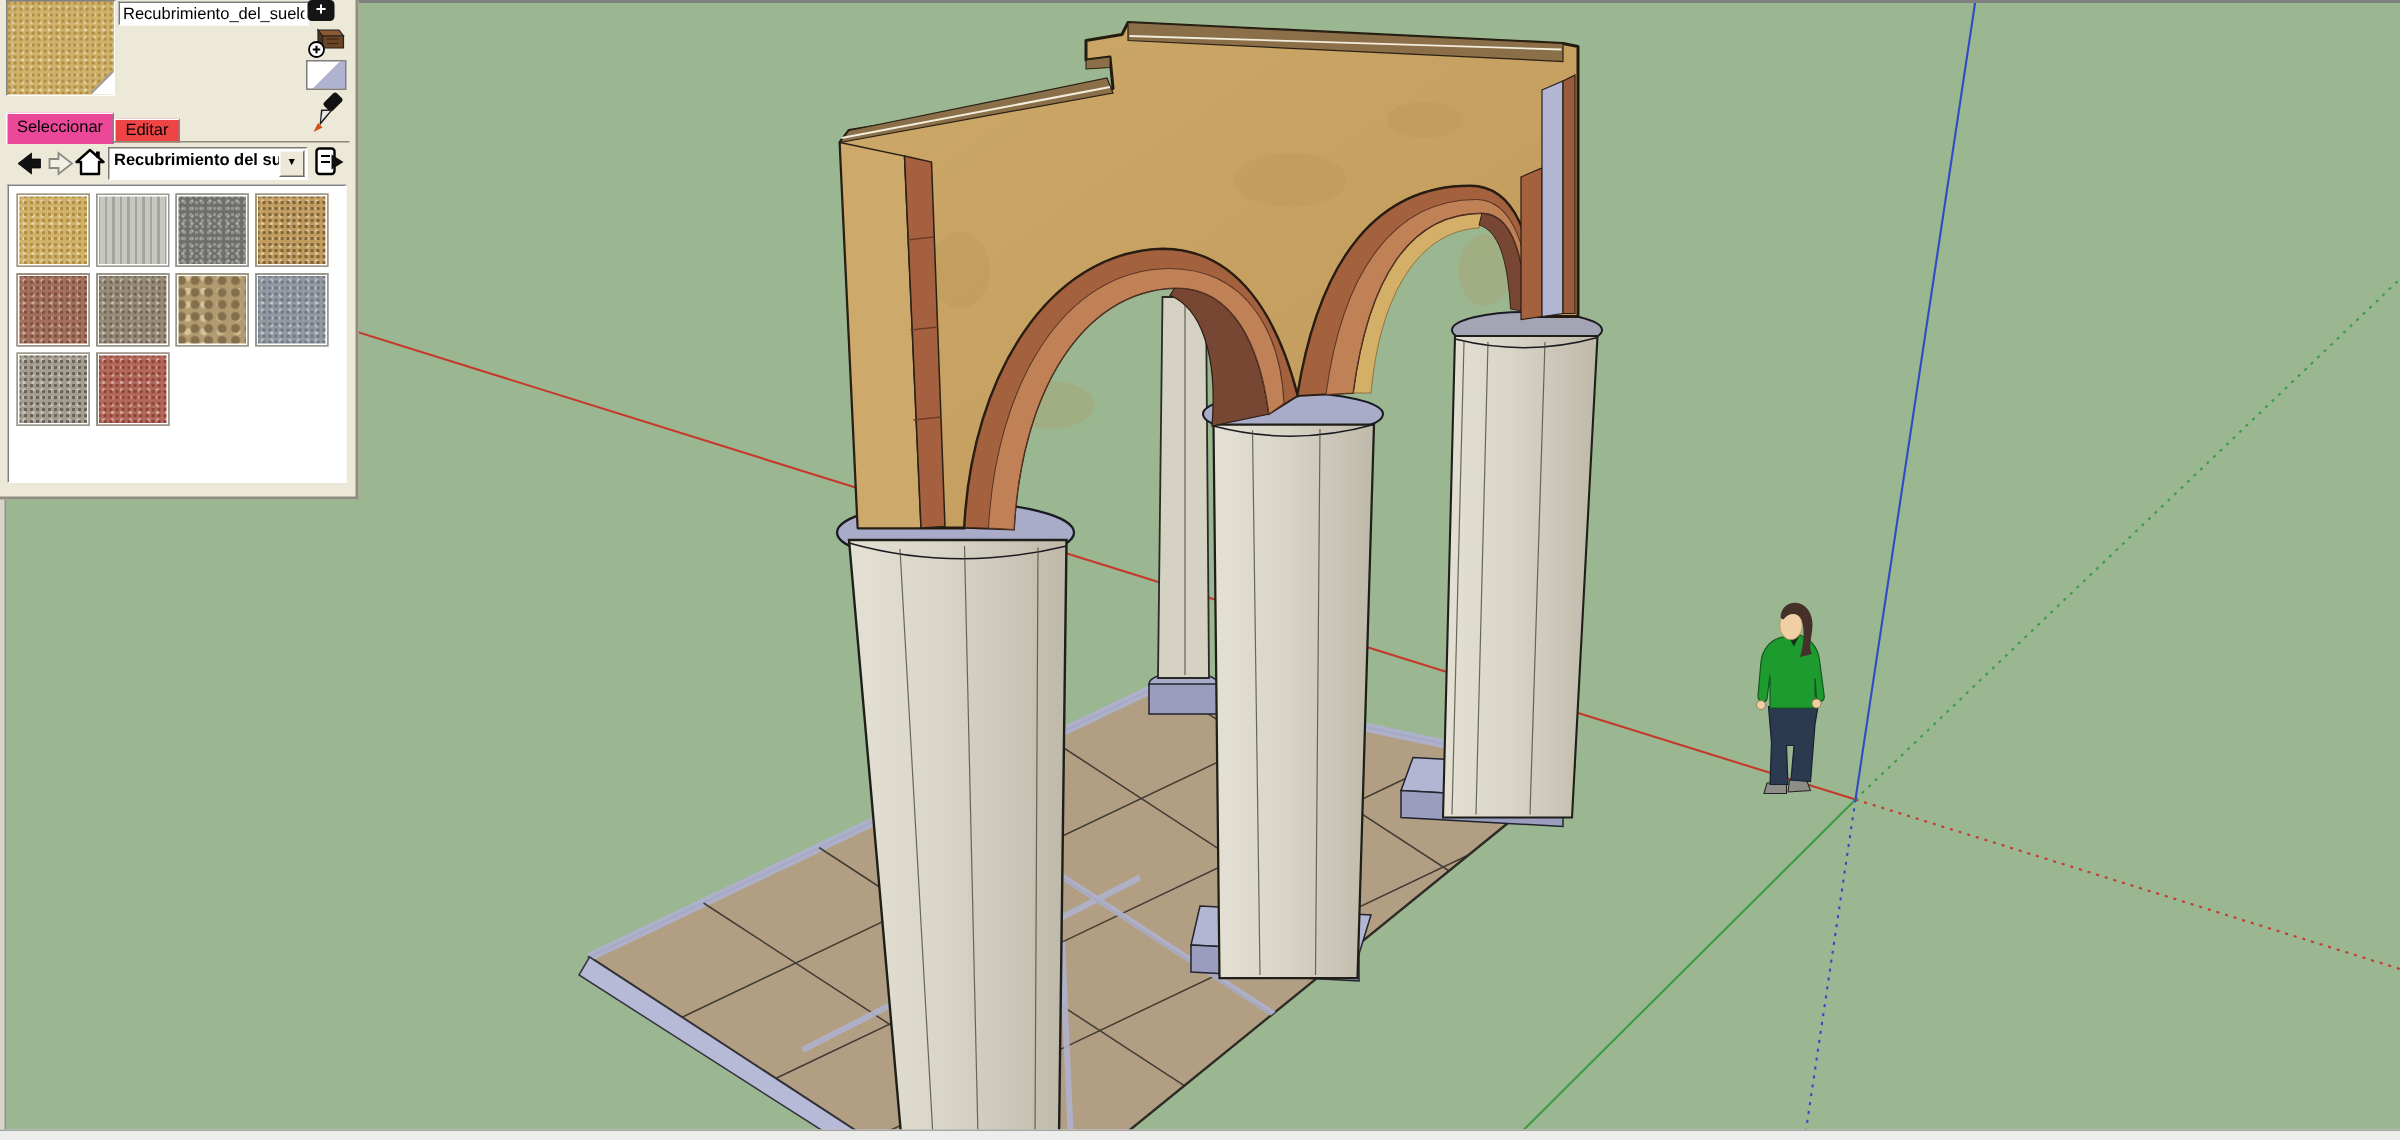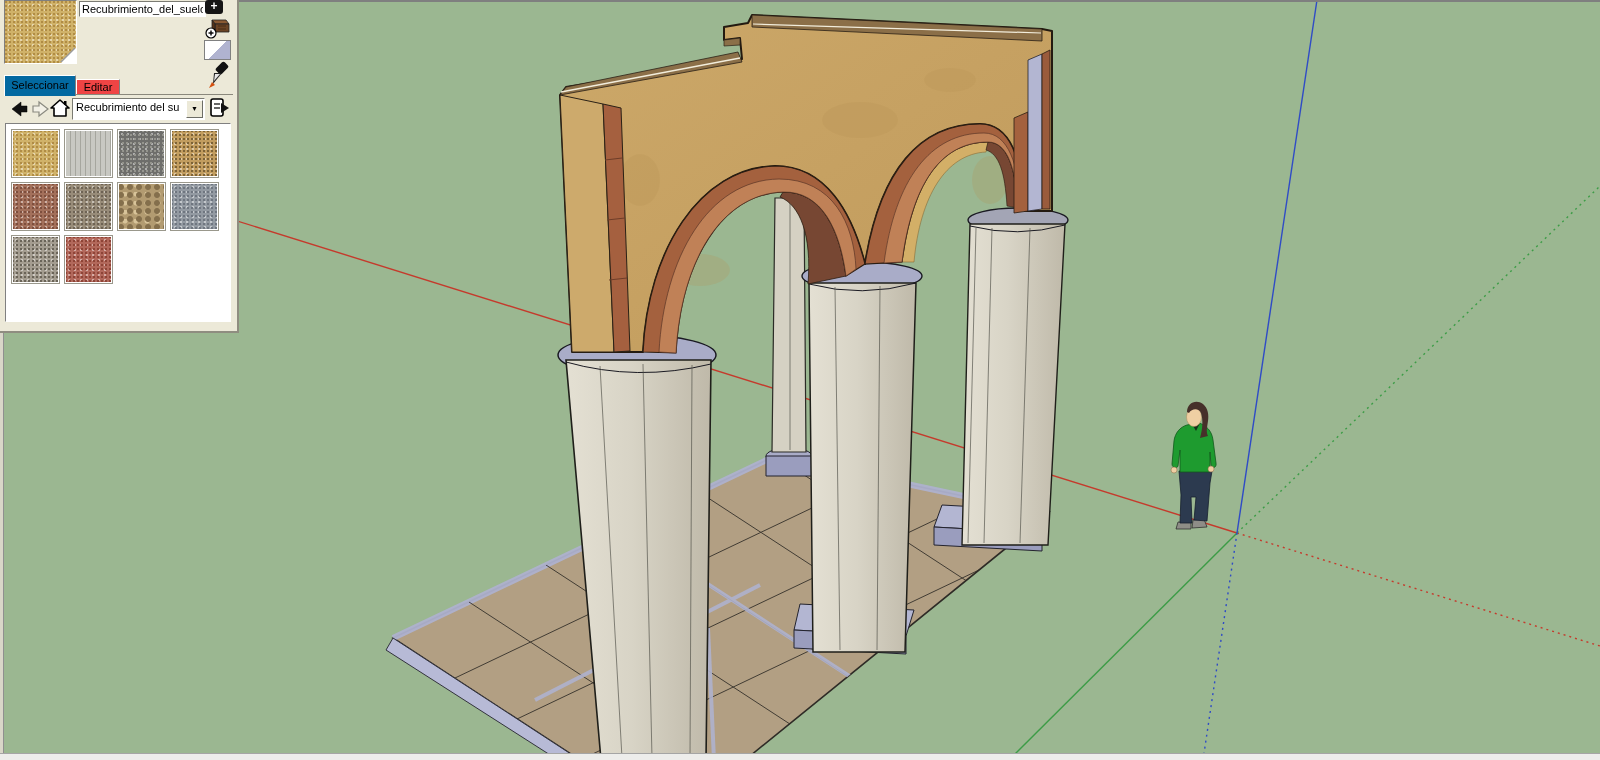--- a/index.html
+++ b/index.html
@@ -15,30 +15,30 @@
     border-right:2px solid #8F8D80;border-bottom:2px solid #8F8D80;font-size:11px;color:#000;}
   .abs{position:absolute;}
   #preview-swatch{left:4px;top:0;width:71px;height:62px;border:1px solid;border-color:#808080 #FFF #FFF #808080;}
   #preview-fold{position:absolute;right:0;bottom:0;width:0;height:0;border-style:solid;border-width:0 0 15px 15px;border-color:transparent transparent #FFF transparent;filter:drop-shadow(-1px -1px 0 #9a9a9a);}
   #name-field{left:79px;top:1px;width:121px;height:14px;border:1px solid;border-color:#7B7B73 #FFF #FFF #7B7B73;background:#FFF;font-size:11px;padding:0 2px;font-family:"Liberation Sans",sans-serif;}
   #add-material-btn{left:205px;top:0;width:18px;height:14px;background:#151515;border-radius:3px;color:#FFF;
     font-weight:bold;font-size:12px;line-height:13px;text-align:center;cursor:pointer;}
   #paint-texture-btn{left:204px;top:17px;width:26px;height:22px;}
   #default-material-btn{left:204px;top:40px;width:25px;height:18px;border:1px solid #808080;
     background:linear-gradient(135deg,#FFFFFF 49.5%,#B0B3D0 50%);}
-  .tab{background:#0369a1;border:1px solid #808080;border-bottom:none;border-top-color:#FFF;border-left-color:#FFF;text-align:center;}
+  .tab{background:#ec4899;border:1px solid #808080;border-bottom:none;border-top-color:#FFF;border-left-color:#FFF;text-align:center;}
   #tab-seleccionar{left:4px;top:75px;width:70px;height:20px;line-height:19px;z-index:2;}
   #tab-editar{left:76px;top:79px;width:42px;height:15px;line-height:15px;background:#ef4444;}
   #tab-strip-line{left:75px;top:94px;width:158px;height:1px;background:#8A887C;}
   #sample-paint-btn{left:206px;top:61px;width:28px;height:30px;}
   #back-btn{left:11px;top:100px;width:18px;height:18px;}
   #forward-btn{left:31px;top:100px;width:18px;height:18px;}
   #home-btn{left:50px;top:99px;width:20px;height:19px;}
   #collection-combo{left:72px;top:98px;width:131px;height:20px;border:1px solid;border-color:#7B7B73 #FFF #FFF #7B7B73;background:#FFF;}
-  #collection-value{position:absolute;left:3px;top:2px;width:110px;height:15px;overflow:hidden;white-space:nowrap;font-size:11px;}
+  #collection-value{position:absolute;left:3px;top:2px;width:110px;height:15px;overflow:hidden;white-space:nowrap;font-size:11px;font-weight:bold;}
   #collection-arrow-btn{position:absolute;right:1px;top:1px;width:15px;height:16px;background:#ECE9D8;border:1px solid;border-color:#FFF #6d6d66 #6d6d66 #FFF;font-size:7px;line-height:15px;text-align:center;}
   #detail-pane-btn{left:208px;top:97px;width:24px;height:22px;}
   #swatch-list{left:5px;top:123px;width:226px;height:199px;background:#FFF;border:1px solid;border-color:#808080 #FFF #FFF #808080;
     display:flex;flex-wrap:wrap;align-content:flex-start;gap:4px;padding:5px;box-sizing:border-box;}
   .swatch{width:47px;height:47px;border:1px solid #9a988c;box-shadow:inset 0 0 0 1px #fff;cursor:pointer;}
 </style>
 </head>
 <body>
 
 <div id="stage">

